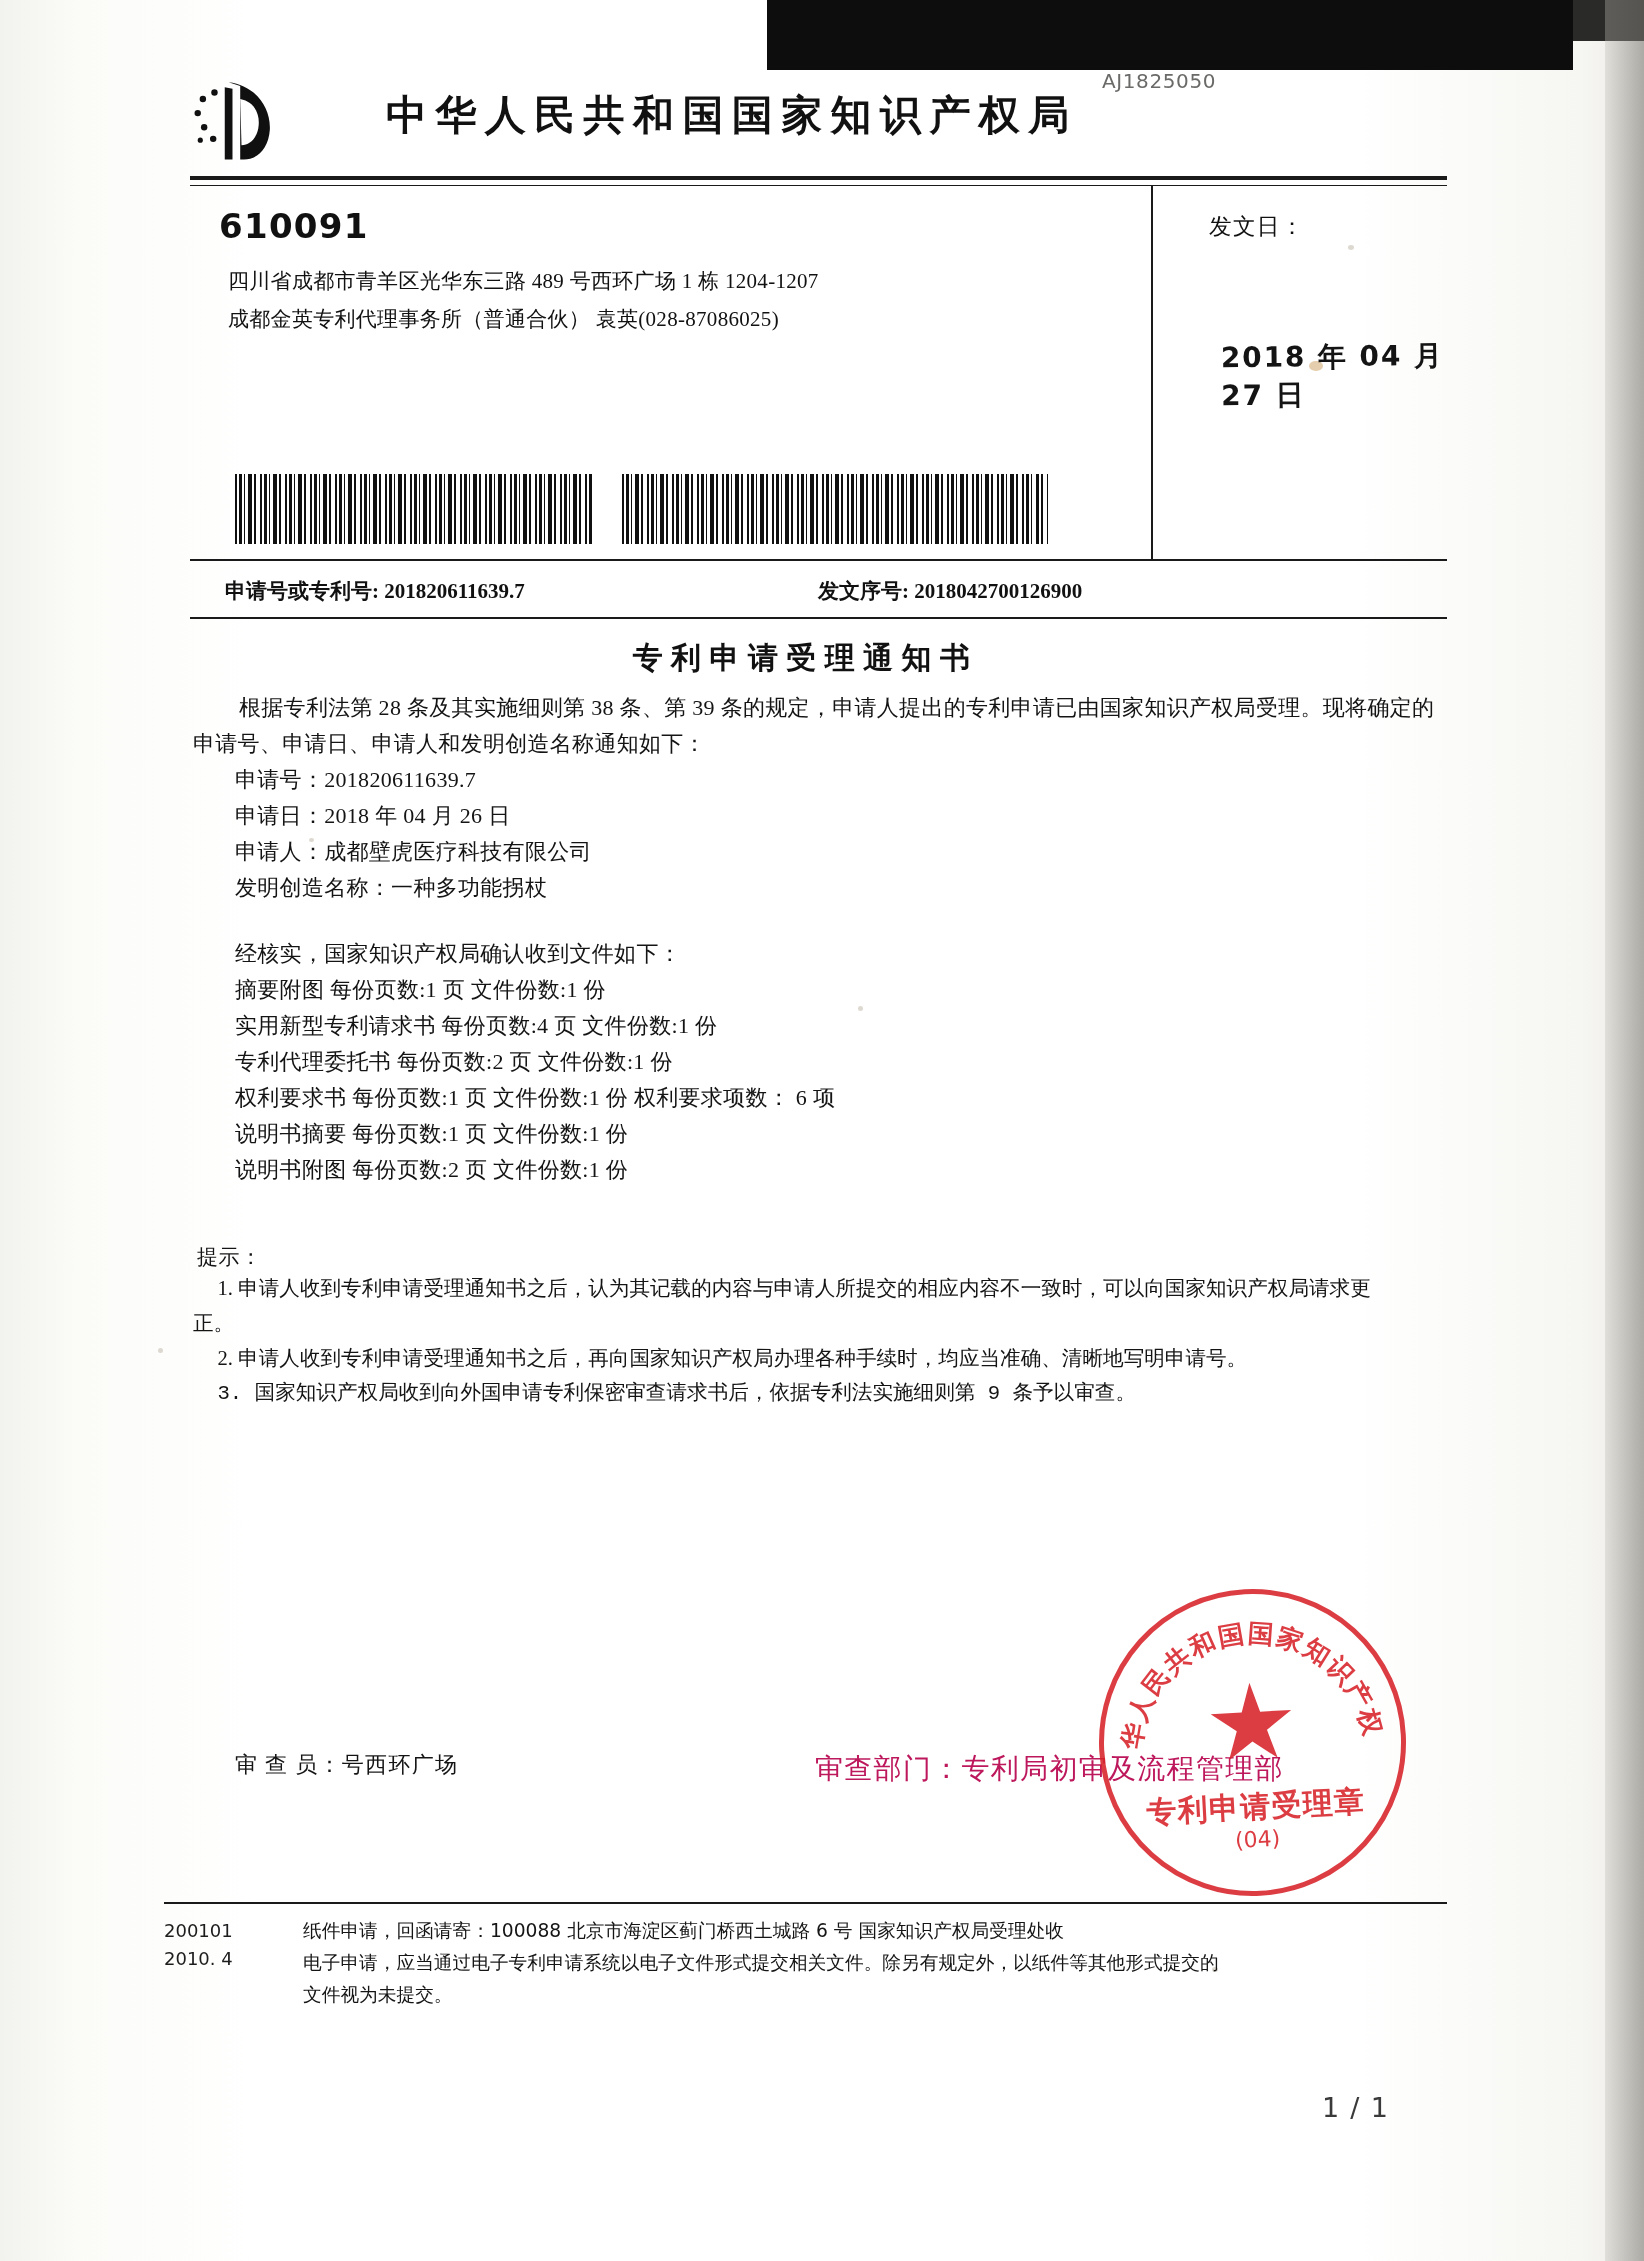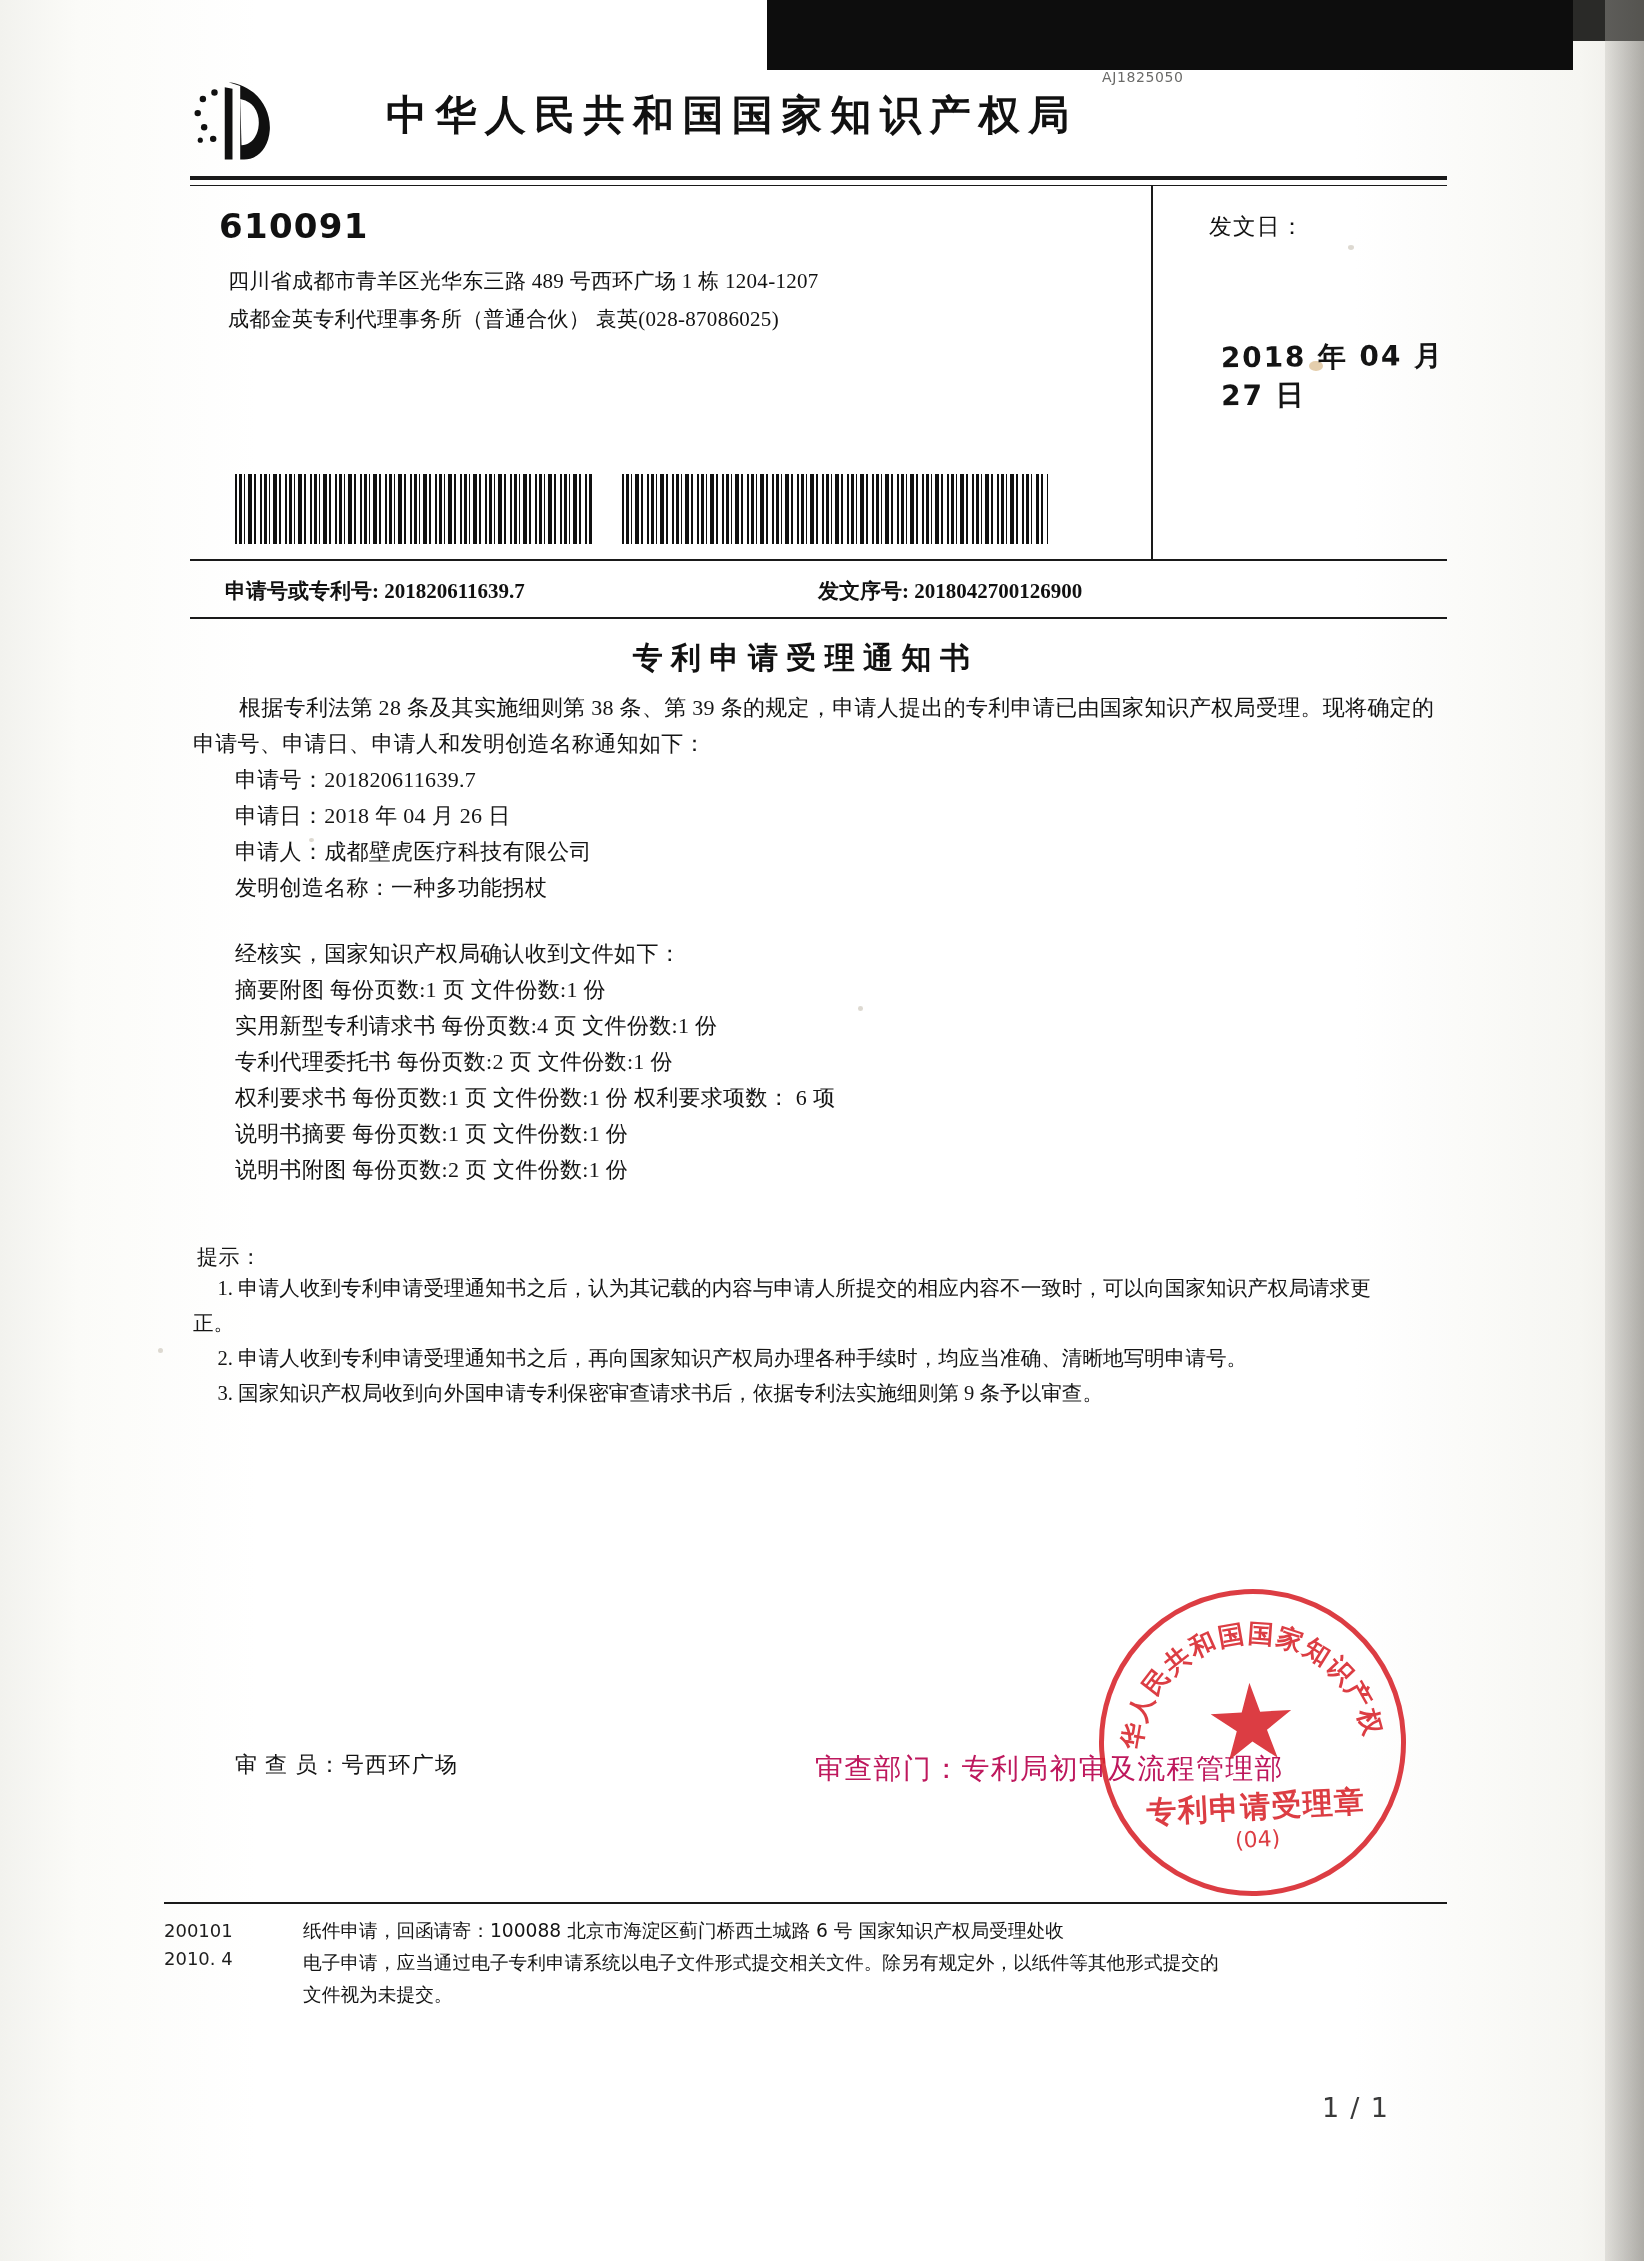--- a/index.html
+++ b/index.html
@@ -70,21 +70,21 @@
     left: 26px;
     top: 16px;
     width: 103px;
     height: 87px;
   }
   .doc-code {
     position: absolute;
     left: 938px;
     top: 7.7px;
     font-family: "DejaVu Sans", sans-serif;
-    font-size: 14px;
+    font-size: 20px;
     color: #6a6a68;
     letter-spacing: 0.6px;
   }
   .org-title {
     position: absolute;
     left: 222px;
     top: 27px;
     font-family: "DejaVu Serif", serif;
     font-weight: bold;
     font-size: 41px;
@@ -423,21 +423,21 @@
       <div class="para ml">专利代理委托书 每份页数:2 页 文件份数:1 份</div>
       <div class="para ml">权利要求书 每份页数:1 页 文件份数:1 份 权利要求项数： 6 项</div>
       <div class="para ml">说明书摘要 每份页数:1 页 文件份数:1 份</div>
       <div class="para ml">说明书附图 每份页数:2 页 文件份数:1 份</div>
 
       <div class="block-gap" style="height:55px;"></div>
 
       <div class="hint-title">提示：</div>
       <div class="hint-item" style="margin-right:39px;">1. 申请人收到专利申请受理通知书之后，认为其记载的内容与申请人所提交的相应内容不一致时，可以向国家知识产权局请求更正。</div>
       <div class="hint-item" style="margin-right:39px;">2. 申请人收到专利申请受理通知书之后，再向国家知识产权局办理各种手续时，均应当准确、清晰地写明申请号。</div>
-      <div class="hint-item" style="margin-right:39px;">3. 国家知识产权局收到向外国申请专利保密审查请求书后，依据专利法实施细则第 9 条予以审查。</div>
+      <div class="hint-item" style="margin-right:39px;font-family:Liberation Mono, monospace;">3. 国家知识产权局收到向外国申请专利保密审查请求书后，依据专利法实施细则第 9 条予以审查。</div>
     </div>
 
     <div class="sig-examiner">审 查 员：号西环广场</div>
     <div class="sig-dept">审查部门：专利局初审及流程管理部</div>
 
     <div class="seal">
       <svg class="seal-arc" viewBox="0 0 460 460">
         <defs>
           <path id="arcpath" d="M 55 250 A 175 175 0 0 1 405 250" fill="none"></path>
         </defs>

